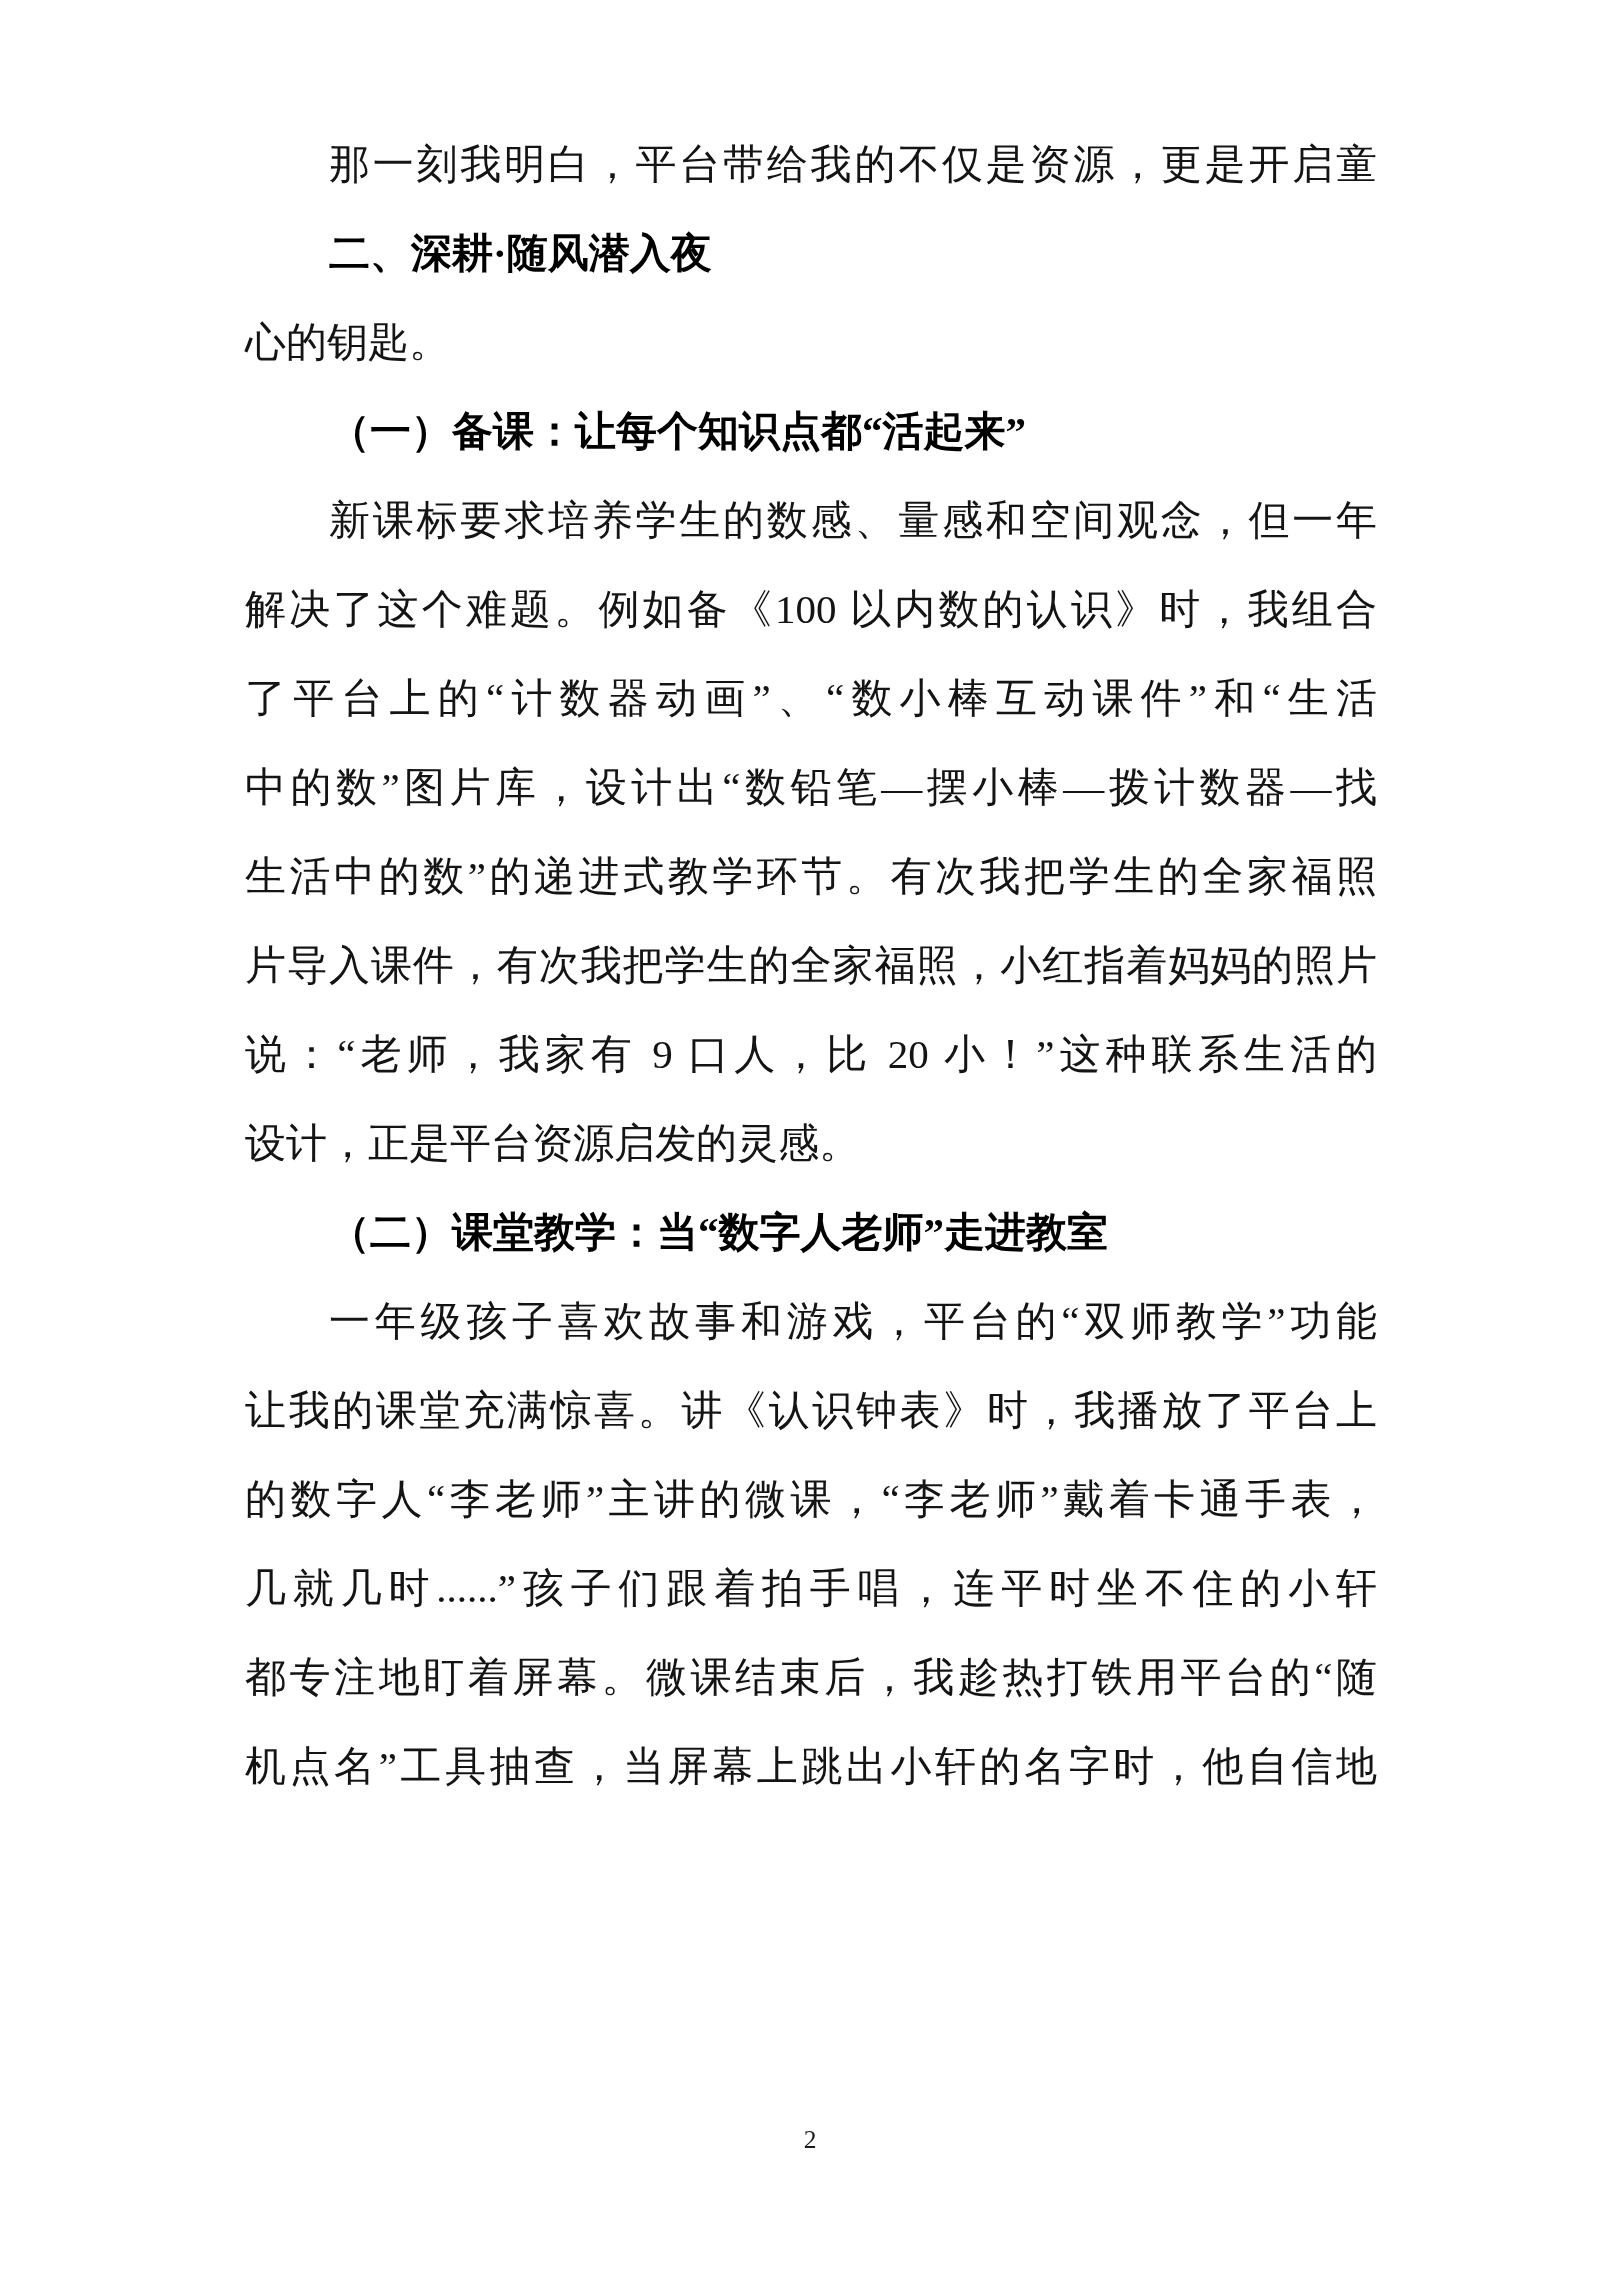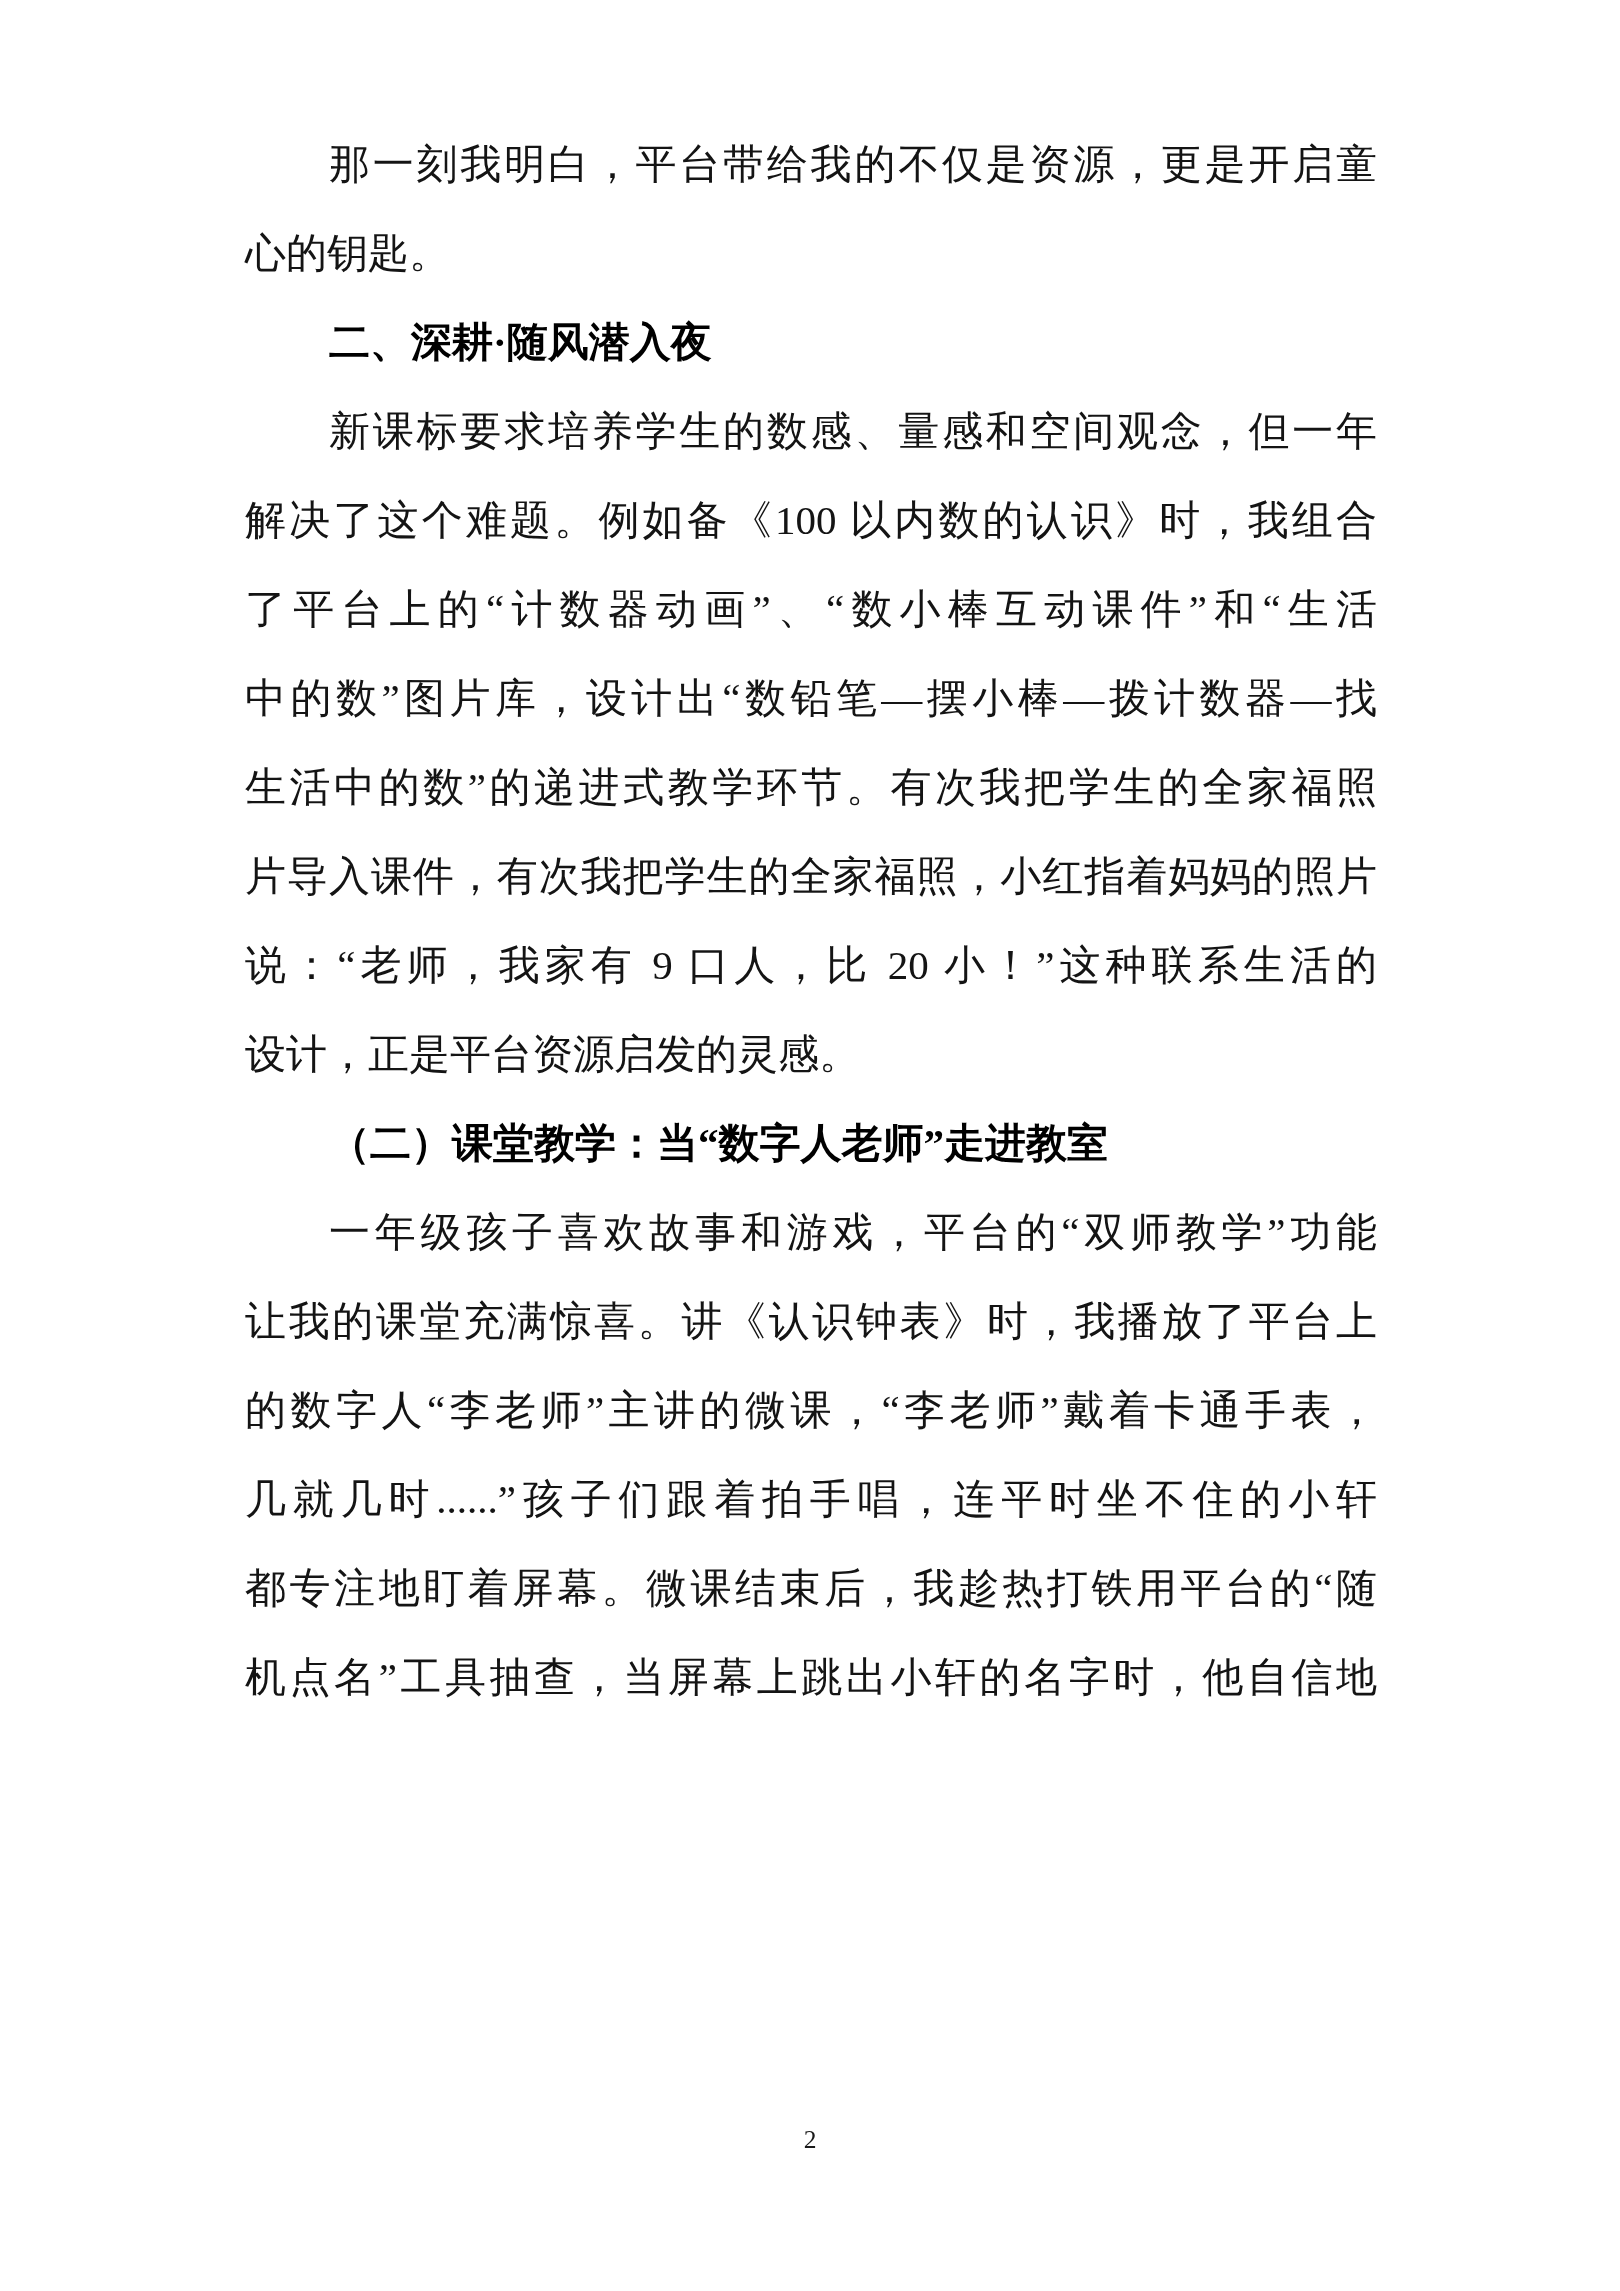--- a/index.html
+++ b/index.html
@@ -58,22 +58,23 @@
     color: #1a1a1a;
     font-family: "Liberation Serif", "DejaVu Serif", serif;
   }
 </style>
 </head>
 <body>
 
 <div class="page">
   <div class="content">
       <div class="line indent fill">那一刻我明白，平台带给我的不仅是资源，更是开启童</div>
+      <div class="line bold indent">二、深耕·随风潜入夜</div>
       <div class="line">心的钥匙。</div>
-      <div class="line bold indent">二、深耕·随风潜入夜</div>
+      <div class="line bold indent">（一）备课：让每个知识点都“活起来”</div>
       <div class="line indent fill">新课标要求培养学生的数感、量感和空间观念，但一年</div>
       <div class="line fill">解决了这个难题。例如备《100 以内数的认识》时，我组合</div>
       <div class="line fill">了平台上的“计数器动画”、“数小棒互动课件”和“生活</div>
       <div class="line fill">中的数”图片库，设计出“数铅笔—摆小棒—拨计数器—找</div>
       <div class="line fill">生活中的数”的递进式教学环节。有次我把学生的全家福照</div>
       <div class="line fill">片导入课件，有次我把学生的全家福照，小红指着妈妈的照片</div>
       <div class="line fill">说：“老师，我家有 9 口人，比 20 小！”这种联系生活的</div>
       <div class="line">设计，正是平台资源启发的灵感。</div>
       <div class="line bold indent">（二）课堂教学：当“数字人老师”走进教室</div>
       <div class="line indent fill">一年级孩子喜欢故事和游戏，平台的“双师教学”功能</div>

